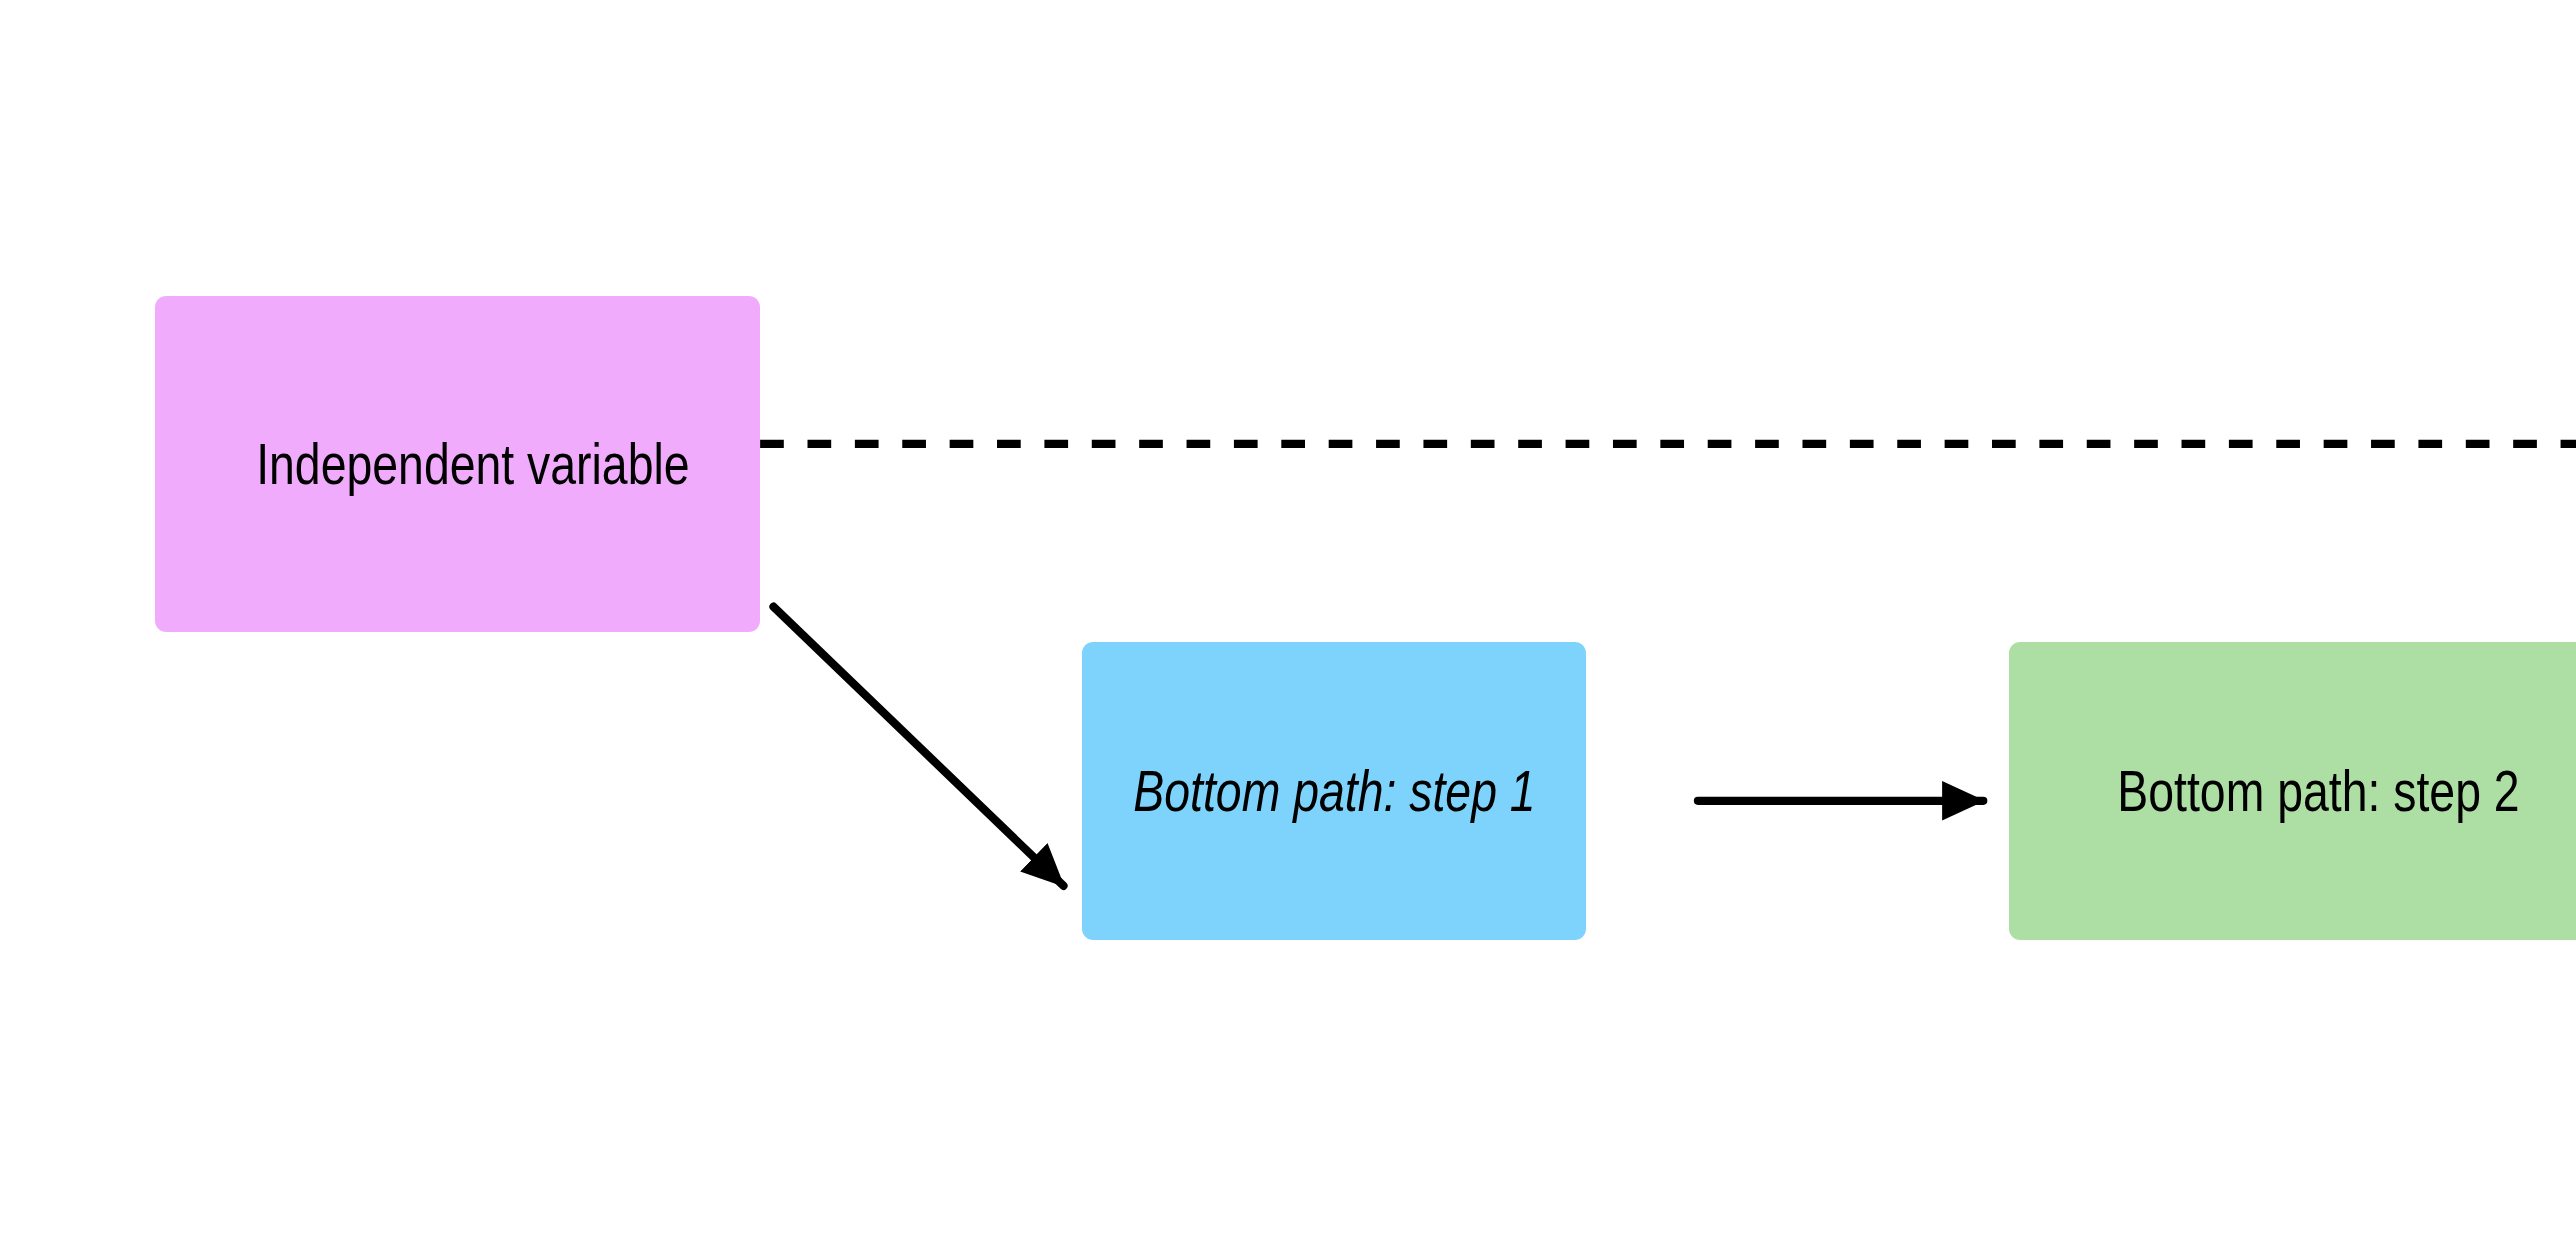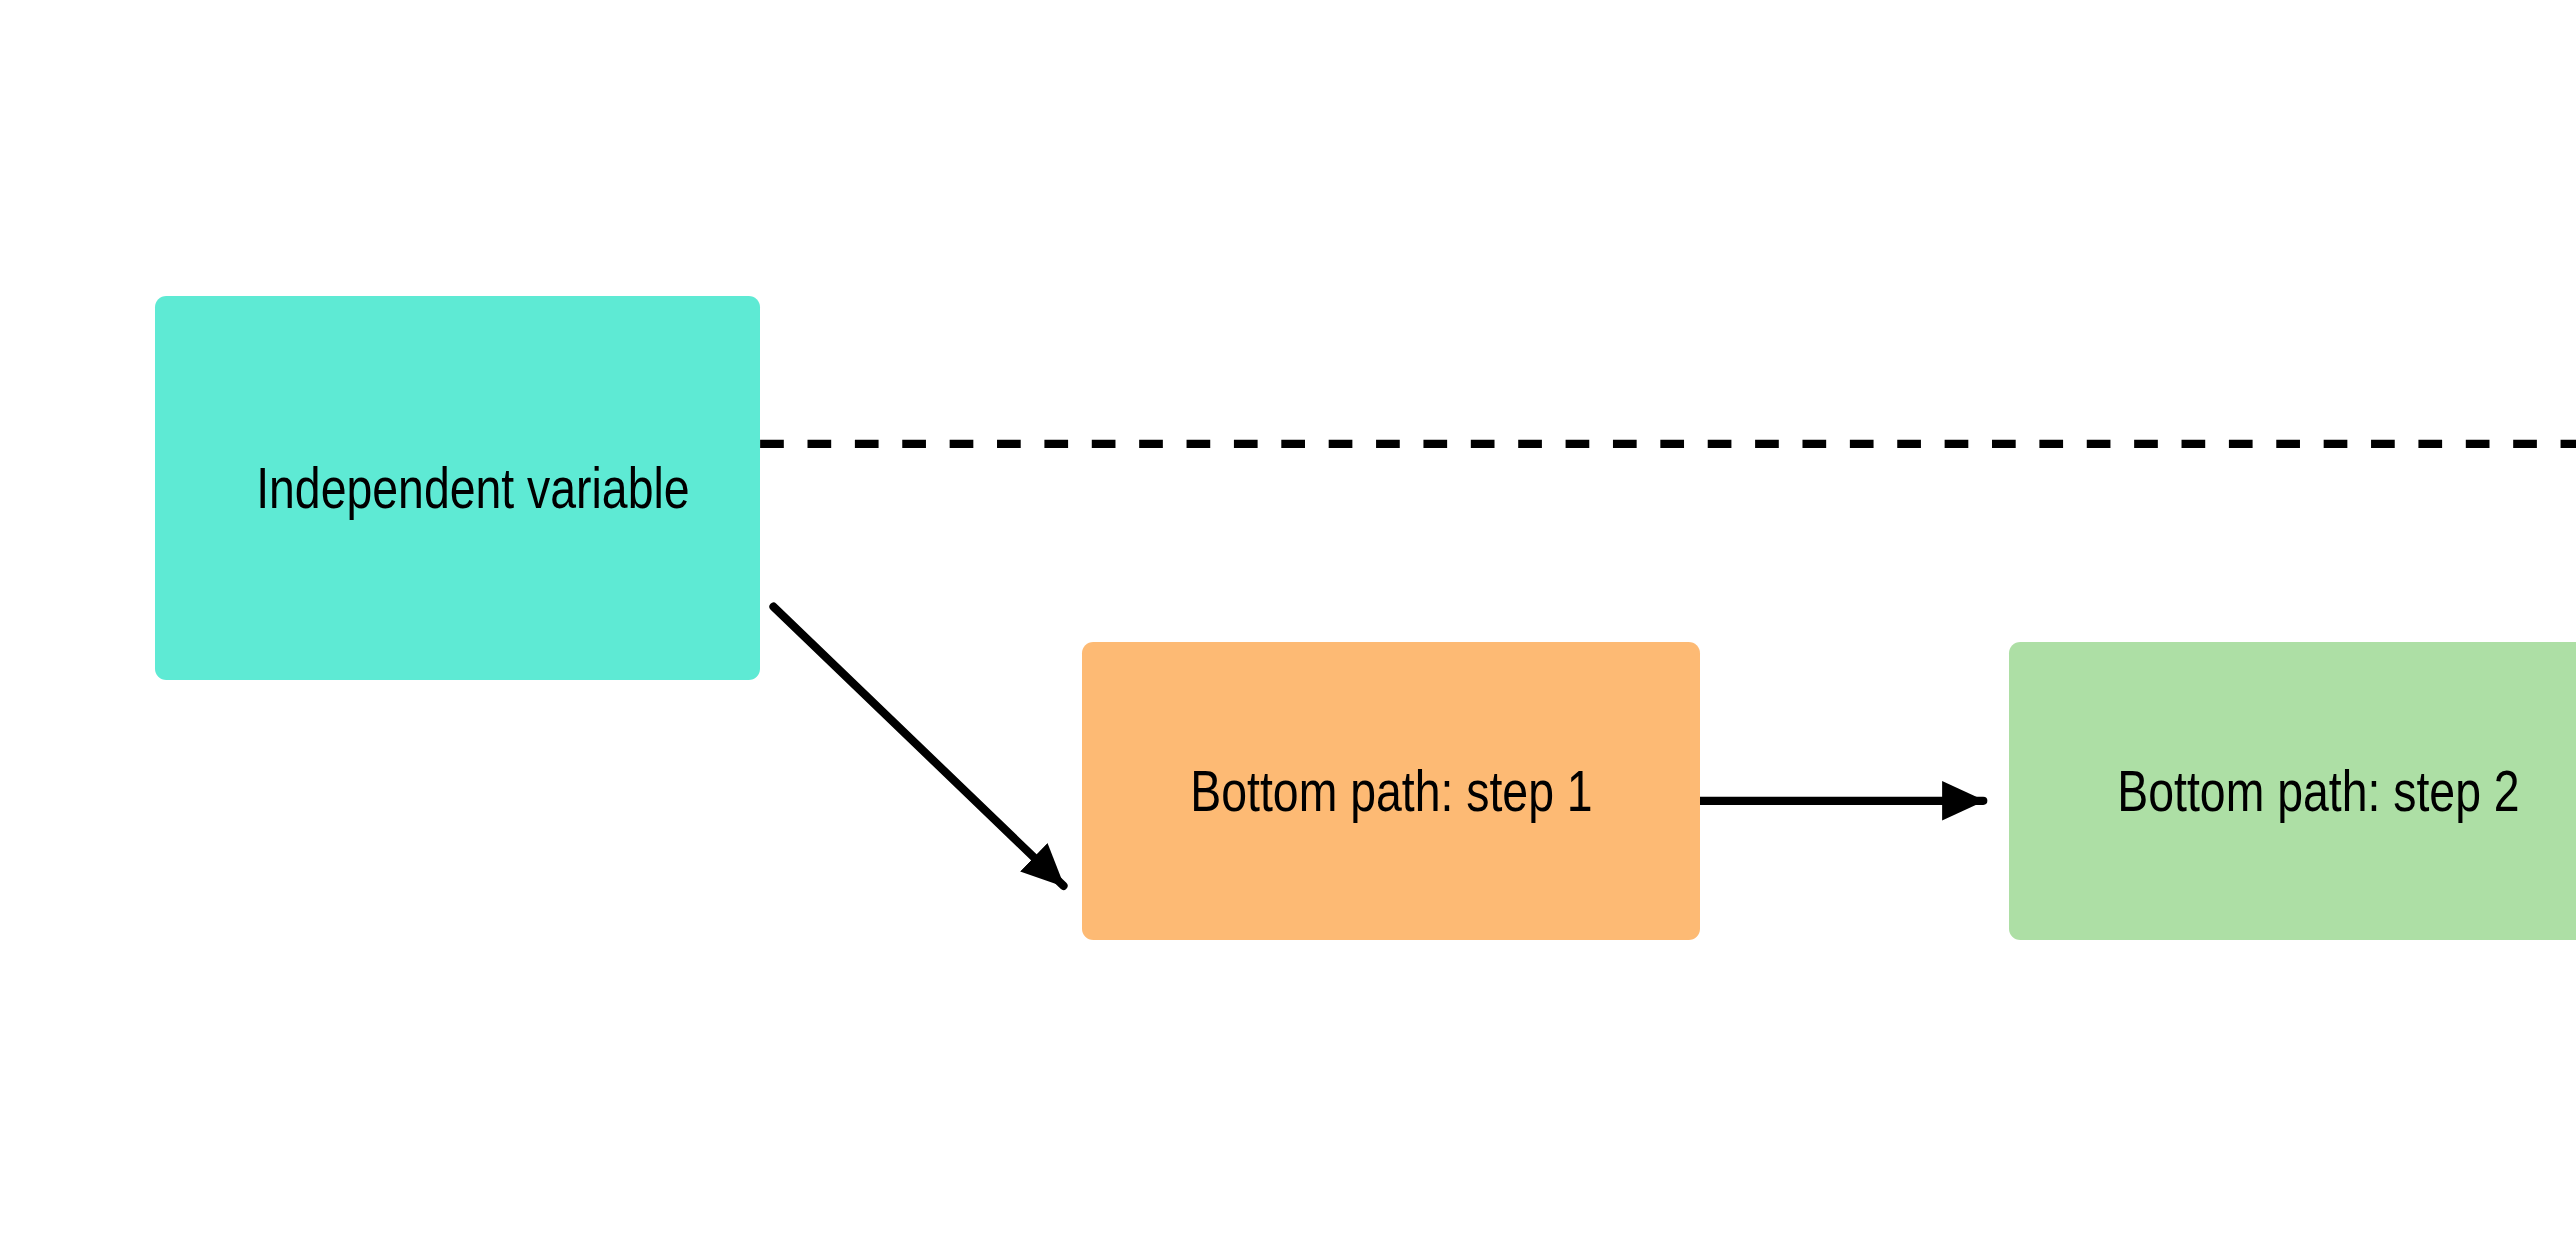--- a/index.html
+++ b/index.html
@@ -40,30 +40,31 @@
     text-align: center;
     white-space: nowrap;
     letter-spacing: 0px;
     transform: scaleX(0.80);
     transform-origin: center center;
   }
   #node-independent {
     left: 155px;
     top: 296px;
     width: 605px;
-    height: 384px;
-    background: #5eead4;
+    height: 336px;
+    background: #f0abfc;
     padding-left: 30px;
   }
   #node-step1 {
     left: 1082px;
     top: 642px;
-    width: 618px;
+    width: 504px;
     height: 298px;
-    background: #fdba74;
+    background: #7dd3fc;
+    font-style: italic;
   }
   #node-step2 {
     left: 2009px;
     top: 642px;
     width: 618px;
     height: 298px;
     background: #ADDFA5;
   }
   .edge-layer {
     position: absolute;

